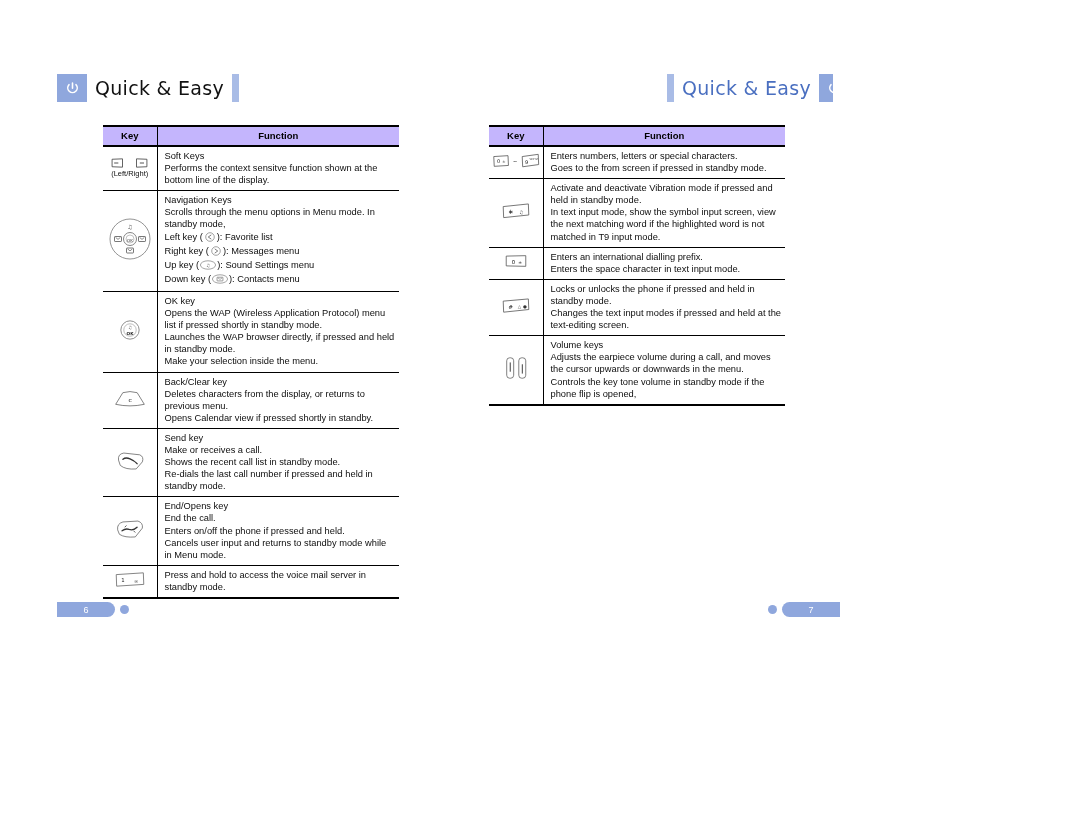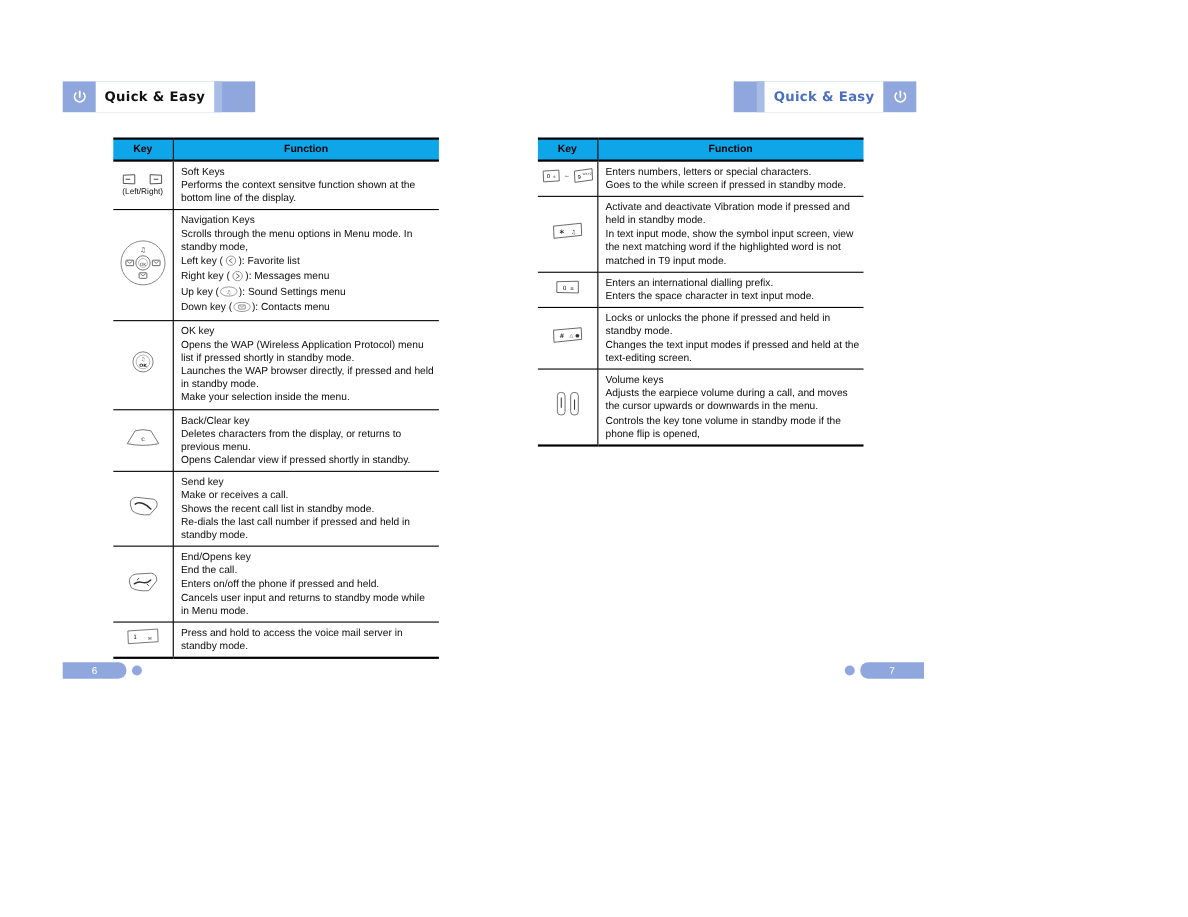--- a/index.html
+++ b/index.html
@@ -36,22 +36,22 @@
   }
   .hdr-title-box {
     background: #ffffff;
     display: flex;
     align-items: center;
     padding: 0 8px;
     flex: 0 0 auto;
   }
   .hdr-title {
     font-family: "DejaVu Sans", sans-serif;
-    font-weight: bold;
-    font-size: 12px;
+    font-weight: normal;
+    font-size: 19px;
     letter-spacing: 0.3px;
     white-space: nowrap;
     line-height: 1;
   }
   .hdr-left  .hdr-title { color: #111111; }
   .hdr-right .hdr-title { color: #4a6fc0; }
   .hdr-tail { flex: 1 1 auto; }
   .hdr-gap { width: 7px; background: #a9bce6; flex: 0 0 auto; }
 
   .pwr-icon { display:block; }
@@ -63,21 +63,21 @@
     table-layout: fixed;
   }
   .tbl-left  { left: 103px; top: 125px; width: 296px; }
   .tbl-right { left: 489px; top: 125px; width: 296px; }
 
   .tbl th, .tbl td {
     vertical-align: top;
     padding: 0;
   }
   .thead-row th {
-    background: #0ea5e9;
+    background: #c4b5fd;
     border-top: 2px solid #000;
     border-bottom: 2px solid #000;
     text-align: center;
     font-size: 9.5px;
     font-weight: bold;
     color: #000;
     padding: 3px 0 4px 0;
     font-family: "Liberation Sans", sans-serif;
   }
   .thead-row th.col-key { border-right: 1px solid #000; width: 54px; }
@@ -361,21 +361,21 @@
               <text x="13.5" y="12.5" font-size="4.4" text-anchor="middle" fill="#333" font-family="DejaVu Sans, sans-serif">±</text>
               <text x="26" y="12" font-size="6" text-anchor="middle" fill="#111" font-family="DejaVu Sans, sans-serif">~</text>
               <path d="M34 5 L52 2.5 L52.5 14 L34.5 16.5 Z" fill="#fff" stroke="#555" stroke-width="0.9"></path>
               <text x="39" y="13" font-size="5.6" text-anchor="middle" fill="#111" font-family="DejaVu Sans, sans-serif">9</text>
               <text x="47" y="8.5" font-size="3.2" text-anchor="middle" fill="#444" font-family="DejaVu Sans, sans-serif">WXYZ</text>
             </svg>
           </span>
         </td>
         <td class="fncell">
           <p>Enters numbers, letters or special characters.</p>
-          <p>Goes to the while screen if pressed in standby mode.</p>
+          <p>Goes to the from screen if pressed in standby mode.</p>
         </td>
       </tr>
 
       <tr>
         <td class="keycell">
           <span class="keywrap">
             <svg width="30" height="18" viewBox="0 0 34 20" aria-hidden="true">
               <path d="M2.5 5 L31 2 L31.5 14.5 L3 17.5 Z" fill="#fff" stroke="#555" stroke-width="0.9"></path>
               <text x="11" y="13" font-size="7.5" text-anchor="middle" fill="#111" font-family="DejaVu Sans, sans-serif">∗</text>
               <text x="23" y="13" font-size="5.5" text-anchor="middle" fill="#333" font-family="DejaVu Sans, sans-serif">♫</text>

